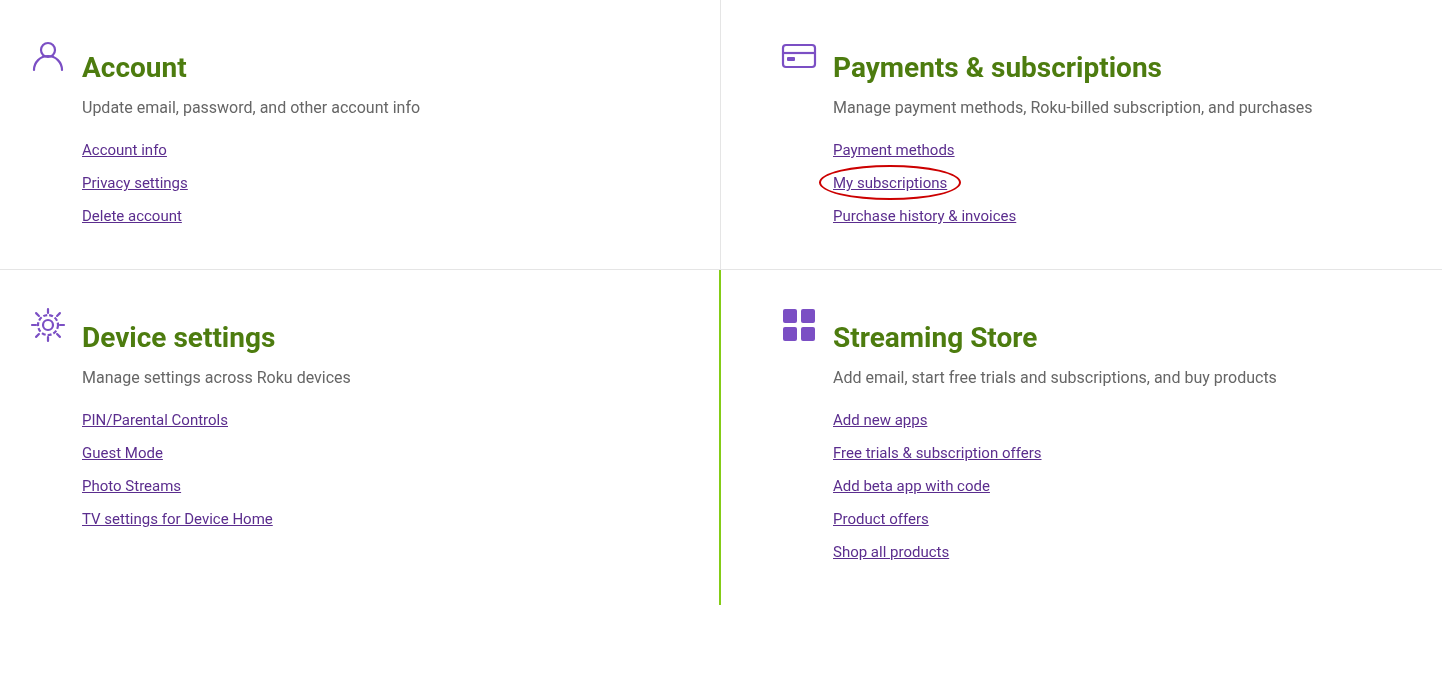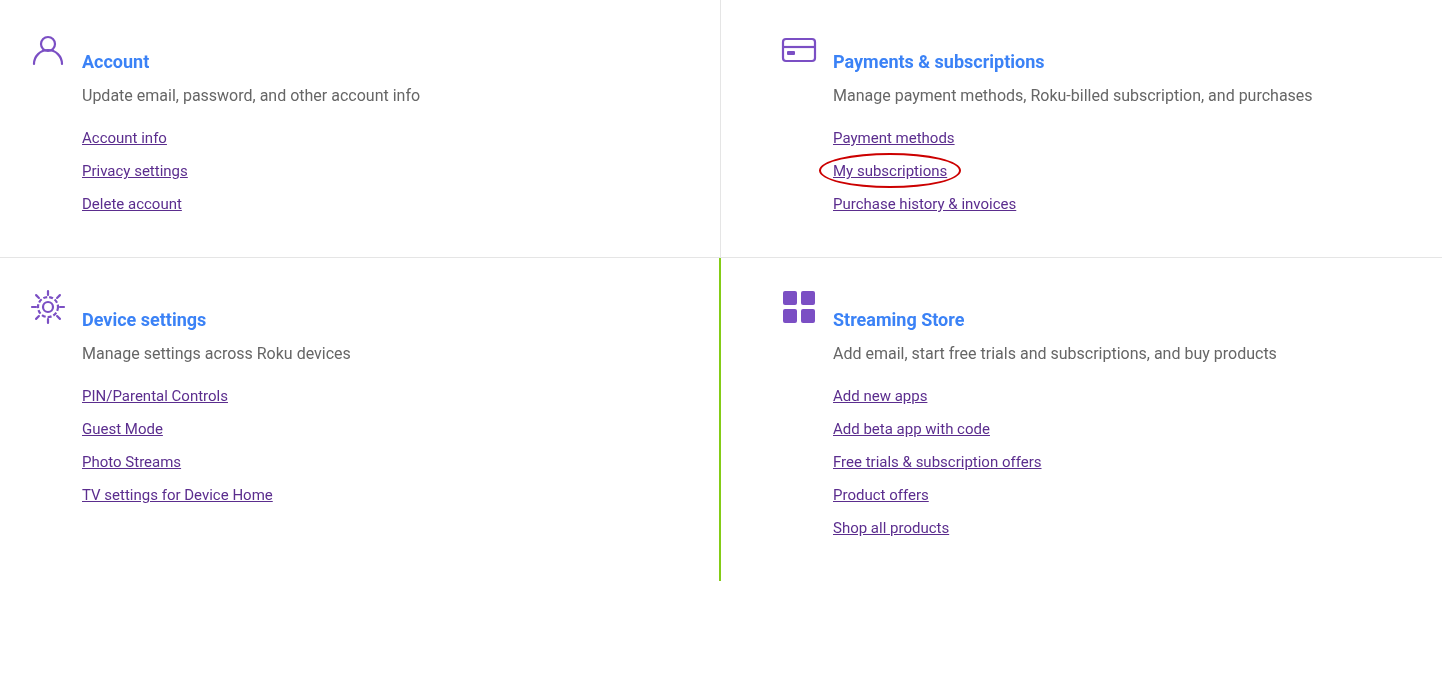--- a/index.html
+++ b/index.html
@@ -17,23 +17,23 @@
     }
 
     .section-header {
       display: flex;
       align-items: center;
       gap: 16px;
       margin-bottom: 12px;
     }
 
     .section-title {
-      font-size: 18px;
+      font-size: 28px;
       font-weight: 700;
-      color: #3b82f6;
+      color: #4d7c0f;
       margin-top: 21px;
     }
 
     .section-description {
       font-size: 16px;
       color: #666;
       margin-bottom: 20px;
       line-height: 1.5;
       padding-left: 52px;
     }
@@ -205,26 +205,26 @@
         </svg>
       </div>
       <span class="section-title">Streaming Store</span>
     </div>
     <p class="section-description">Add email, start free trials and subscriptions, and buy products</p>
     <ul class="links-list">
       <li>
         <a>Add new apps</a>
       </li>
       <li>
+        <a>Free trials &amp; subscription offers</a>
+      </li>
+      <li>
         <a>Add beta app with code</a>
       </li>
       <li>
-        <a>Free trials &amp; subscription offers</a>
-      </li>
-      <li>
         <a>Product offers</a>
       </li>
       <li>
         <a>Shop all products</a>
       </li>
     </ul>
   </div>
 </div>
 
 </body></html>

